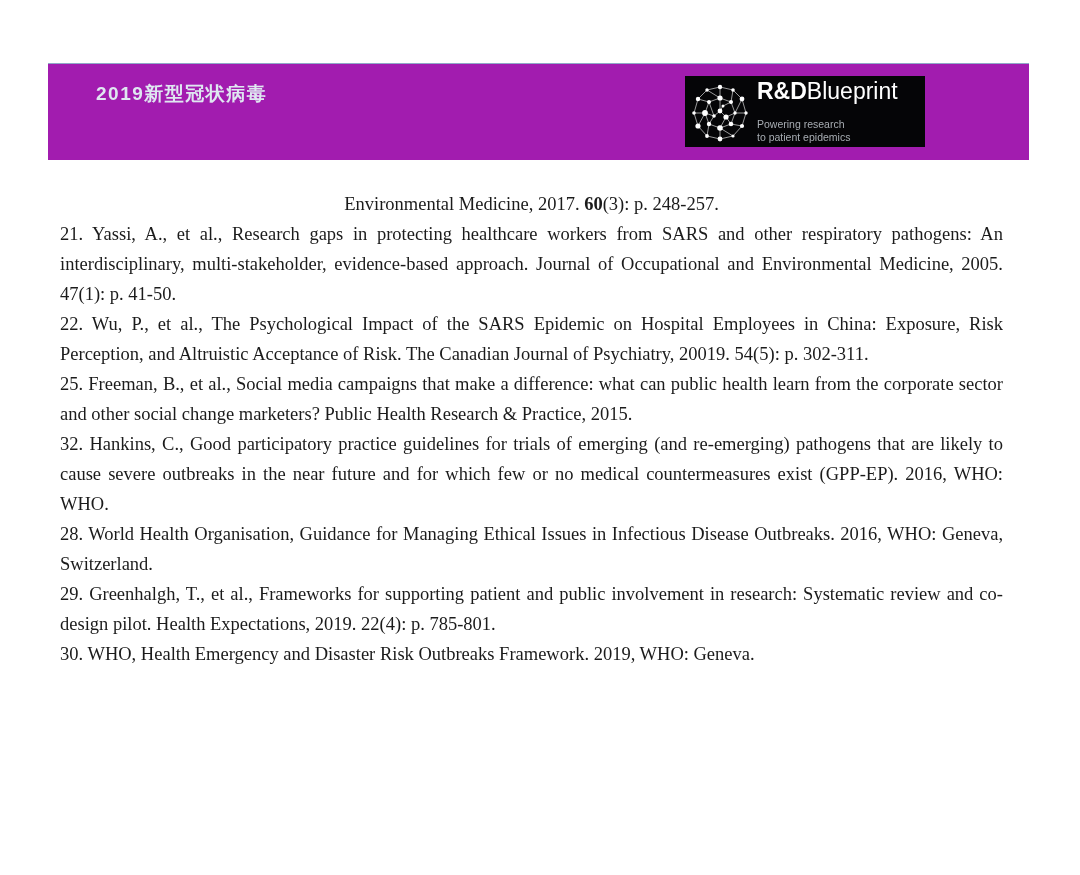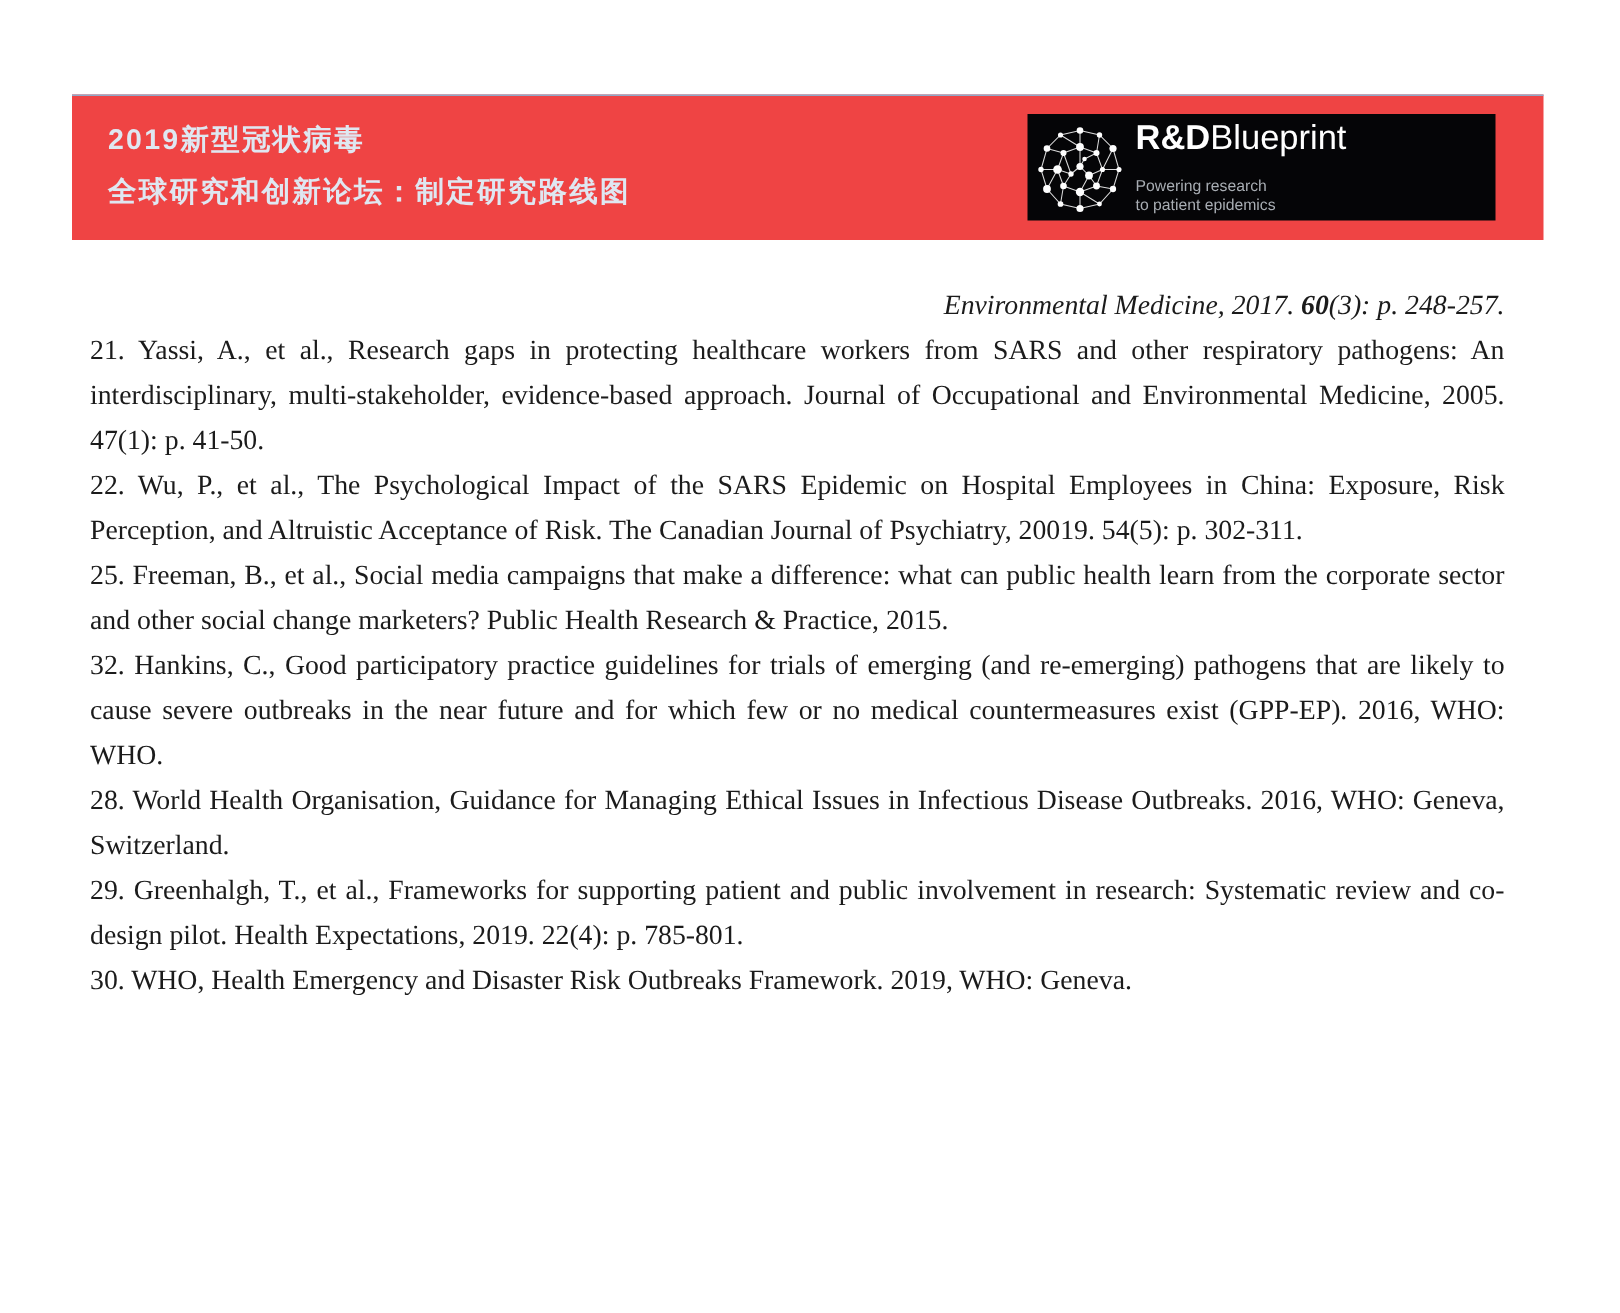--- a/index.html
+++ b/index.html
@@ -2,55 +2,54 @@
 <html><head>
 <meta charset="utf-8">
 <style>
   html,body{margin:0;padding:0;}
   body{
     width:1080px;height:875px;position:relative;background:#ffffff;
     font-family:"Liberation Serif","DejaVu Serif",serif;overflow:hidden;
   }
   .header{
     position:absolute;left:48px;top:63px;width:981px;height:97px;
-    background:#ef4444;box-sizing:border-box;padding:12px 0 0 24px;
+    background:#a21caf;box-sizing:border-box;padding:12px 0 0 48px;
     border-top:1px solid #8fa8c8;
   }
   .header-titles{
     font-family:"Liberation Sans","DejaVu Sans",sans-serif;
     font-weight:bold;font-size:19px;line-height:35px;
     color:#dfe7f1;letter-spacing:1.5px;
   }
   .logo{
-    position:absolute;left:637px;top:12px;width:312px;height:71px;
+    position:absolute;left:637px;top:12px;width:240px;height:71px;
     background:#050507;display:flex;align-items:center;
     box-sizing:border-box;padding-left:4px;
   }
   .logo-sphere{flex:0 0 auto;width:62px;height:66px;margin-top:2px;}
   .logo-text{margin-left:6px;font-family:"Liberation Sans","DejaVu Sans",sans-serif;}
   .brand{color:#ffffff;font-size:23px;line-height:24px;white-space:nowrap;}
   .brand .bold{font-weight:bold;}
   .brand .reg{font-weight:normal;}
   .tagline{color:#a8adb3;font-size:10.5px;line-height:13px;margin-top:15px;}
   .content{
     position:absolute;left:60px;top:189px;width:943px;
     font-size:18.5px;line-height:30px;color:#1b1b1b;
     text-align:justify;
   }
-  .fragment-line{text-align:right;font-style:italic;}
+  .fragment-line{text-align:center;}
   .fragment-line .bold{font-weight:bold;}
   p.ref{margin:0;padding:0;}
 </style>
 </head>
 <body>
 
 <div class="header">
   <div class="header-titles">
     <div>2019新型冠状病毒</div>
-    <div>全球研究和创新论坛：制定研究路线图</div>
   </div>
 
   <div class="logo">
     <span class="logo-sphere">
       <svg viewBox="0 0 62 66" width="62" height="66" xmlns="http://www.w3.org/2000/svg">
         <g stroke="#ffffff" stroke-width="0.7" opacity="0.85">
           <path d="M31 7 L44 10 L53 19 L57 33 L53 46 L44 56 L31 59 L18 56 L9 46 L5 33 L9 19 L18 10 Z" fill="none"></path>
           <path d="M31 18 L42 22 L46 33 L42 44 L31 48 L20 44 L16 33 L20 22 Z" fill="none"></path>
           <path d="M31 7 L31 18 M44 10 L42 22 M53 19 L46 33 M57 33 L46 33 M53 46 L42 44 M44 56 L31 48 M31 59 L31 48 M18 56 L20 44 M9 46 L16 33 M5 33 L16 33 M9 19 L20 22 M18 10 L31 18"></path>
           <path d="M31 18 L31 31 M20 22 L25 36 M42 22 L34 26 M16 33 L25 36 M46 33 L37 37 M31 48 L37 37 M20 44 L25 36 M42 44 L37 37 M31 31 L34 26 M31 31 L25 36 M31 31 L37 37"></path>

